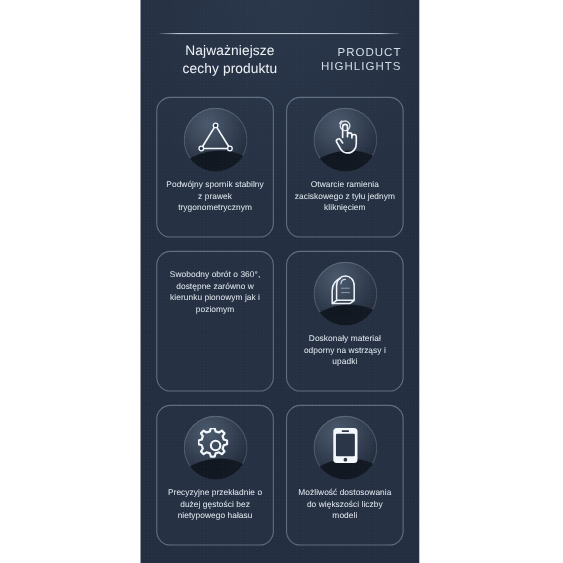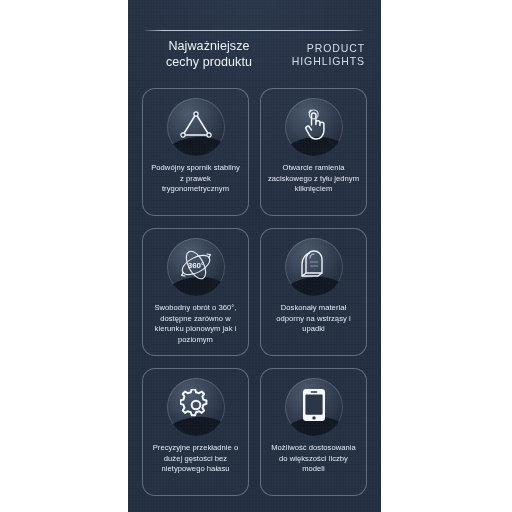--- a/index.html
+++ b/index.html
@@ -212,31 +212,20 @@
                        a2 2 0 0 1 3.4 -2.1 l2 2.9" fill="none" stroke="#f2f6fb" stroke-width="1.5" stroke-linecap="round" stroke-linejoin="round"></path>
               <circle cx="14.7" cy="5.4" r="4.4" fill="none" stroke="#f2f6fb" stroke-width="1.2" opacity="0.85"></circle>
               <path d="M9.8 3.2 a6.6 6.6 0 0 1 2.0 -2.3" fill="none" stroke="#f2f6fb" stroke-width="1.2" stroke-linecap="round" opacity="0.8"></path>
             </svg>
           </span>
         </div>
         <div class="card-text">Otwarcie ramienia zaciskowego z tyłu jednym kliknięciem</div>
       </div>
 
       <div class="card">
-        <div class="icon-circle">
-          <span class="glyph">
-            <svg width="40" height="36" viewBox="0 0 40 36">
-              <ellipse cx="20" cy="18" rx="15" ry="7.5" fill="none" stroke="#e8eef7" stroke-width="1.1" transform="rotate(-28 20 18)"></ellipse>
-              <ellipse cx="20" cy="18" rx="7.5" ry="15" fill="none" stroke="#e8eef7" stroke-width="1.1" transform="rotate(-28 20 18)"></ellipse>
-              <path d="M31 7 l3.4 .6 -1.6 3" fill="none" stroke="#e8eef7" stroke-width="1.2" stroke-linecap="round" stroke-linejoin="round"></path>
-              <path d="M9 29 l-3.4 -.6 1.6 -3" fill="none" stroke="#e8eef7" stroke-width="1.2" stroke-linecap="round" stroke-linejoin="round"></path>
-              <text class="orbit-label" x="20" y="21" text-anchor="middle">360°</text>
-            </svg>
-          </span>
-        </div>
         <div class="card-text">Swobodny obrót o 360°, dostępne zarówno w kierunku pionowym jak i poziomym</div>
       </div>
 
       <div class="card">
         <div class="icon-circle">
           <span class="glyph">
             <svg width="30" height="32" viewBox="0 0 30 32">
               <path d="M7 11 C7 5 11 2 15 2 C19 2 23 5 23 11 V24 H7 Z" fill="none" stroke="#eef3fa" stroke-width="1.4" stroke-linejoin="round"></path>
               <path d="M7 24 L3 27 V15 C3 9 7 5 11 4" fill="none" stroke="#eef3fa" stroke-width="1.4" stroke-linejoin="round"></path>
               <path d="M23 24 L19 27 H3" fill="none" stroke="#eef3fa" stroke-width="1.4" stroke-linejoin="round"></path>

